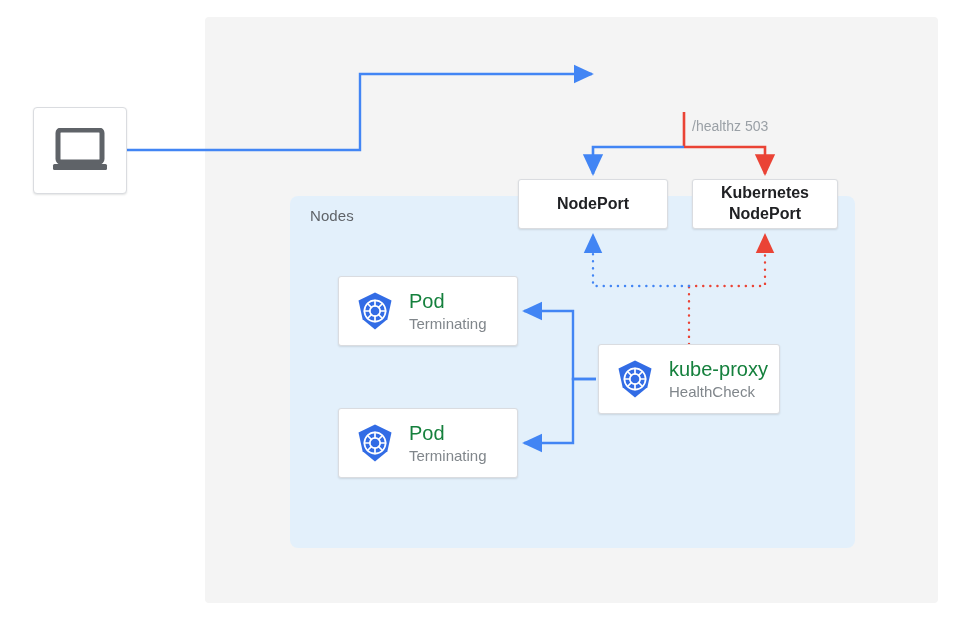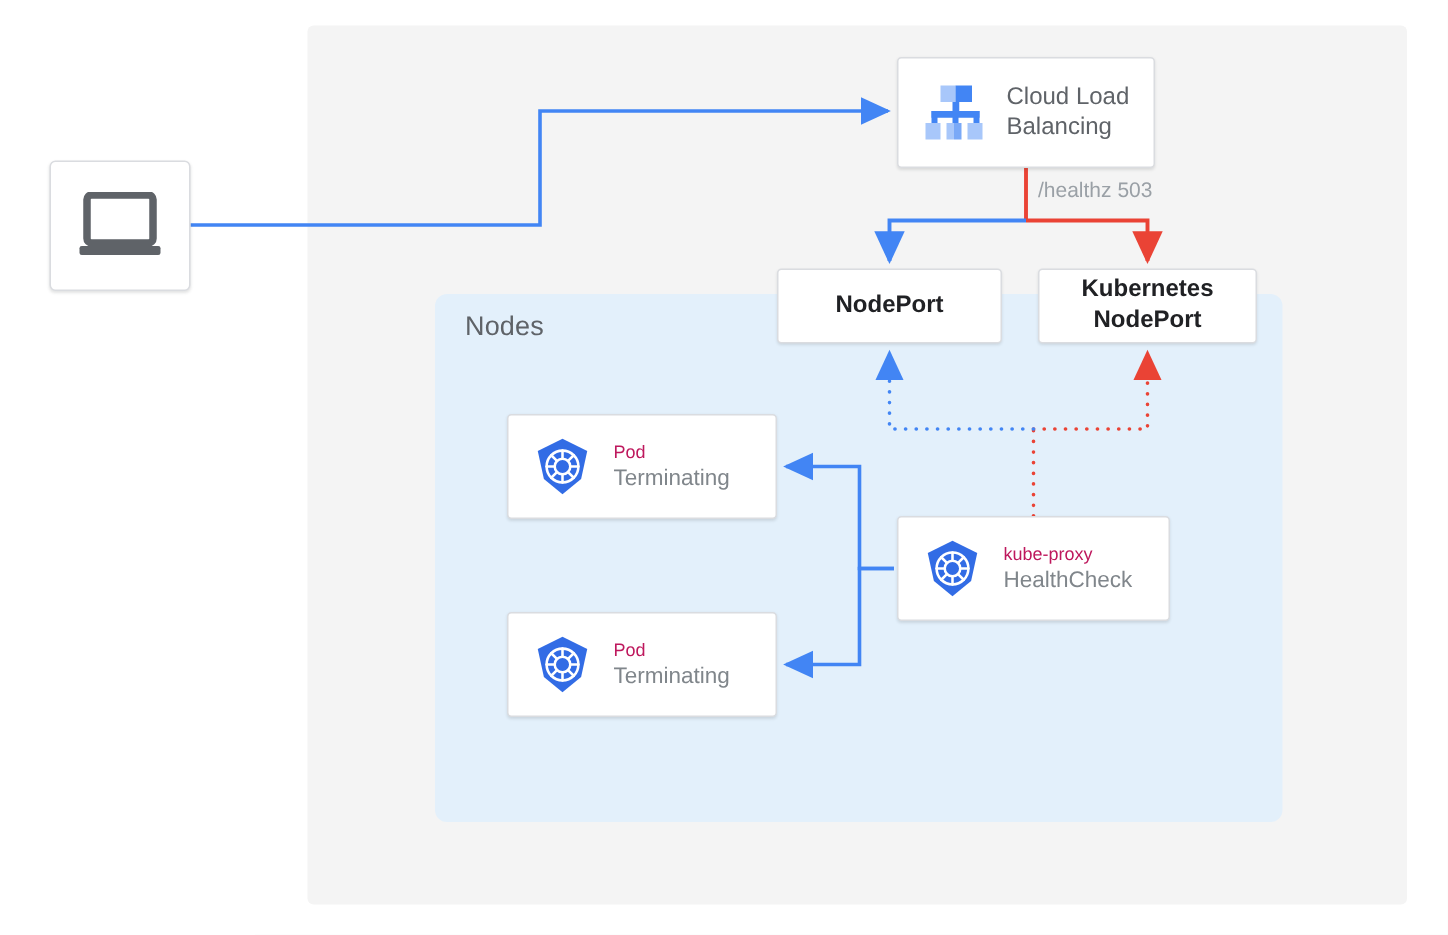--- a/index.html
+++ b/index.html
@@ -35,21 +35,21 @@
     top: 196px;
     width: 565px;
     height: 352px;
     background: #e3f0fb;
     border-radius: 8px;
   }
   .region-label {
     position: absolute;
     left: 310px;
     top: 207px;
-    font-size: 18px;
+    font-size: 15px;
     color: #5f6368;
     letter-spacing: 0.1px;
     white-space: nowrap;
   }
 
   
   .card {
     position: absolute;
     background: #ffffff;
     border: 1px solid #dadce0;
@@ -69,22 +69,22 @@
     padding-left: 16px;
   }
   .card-textwrap {
     margin-left: 14px;
     display: flex;
     flex-direction: column;
     justify-content: center;
     line-height: 1.28;
   }
   .card-title {
-    font-size: 12px;
-    color: #be185d;
+    font-size: 20px;
+    color: #15803d;
     white-space: nowrap;
   }
   .card-sub {
     font-size: 15px;
     color: #80868b;
     white-space: nowrap;
   }
   .port-label {
     font-size: 16px;
     font-weight: bold;
@@ -174,44 +174,20 @@
 
   <div class="healthz-label">/healthz 503</div>
 
   <div class="card" id="client-card">
     <svg width="56" height="46" viewBox="0 0 56 46">
       <rect x="6" y="2" width="44" height="32" rx="3" ry="3" fill="none" stroke="#5f6368" stroke-width="5"></rect>
       <rect x="1" y="36" width="54" height="6" rx="1.5" ry="1.5" fill="#5f6368"></rect>
     </svg>
   </div>
 
-  <div class="card iconrow" id="lb-card">
-    <svg width="44" height="40" viewBox="0 0 44 40">
-
-      <rect x="12" y="2" width="10" height="11" fill="#a8c7fa"></rect>
-      <rect x="22" y="2" width="11" height="11" fill="#4285f4"></rect>
-
-      <rect x="20" y="13" width="4.5" height="7" fill="#4285f4"></rect>
-
-      <rect x="6" y="19" width="32" height="4.5" fill="#4285f4"></rect>
-
-      <rect x="6" y="19" width="4" height="9" fill="#4285f4"></rect>
-      <rect x="20" y="19" width="4" height="9" fill="#4285f4"></rect>
-      <rect x="34" y="19" width="4" height="9" fill="#4285f4"></rect>
-
-      <rect x="2" y="27" width="10" height="11" fill="#a8c7fa"></rect>
-      <rect x="16" y="27" width="5" height="11" fill="#a8c7fa"></rect>
-      <rect x="21" y="27" width="5" height="11" fill="#7aa9f7"></rect>
-      <rect x="30" y="27" width="10" height="11" fill="#a8c7fa"></rect>
-    </svg>
-    <div class="card-textwrap">
-      <div class="card-title">Cloud Load</div>
-      <div class="card-title">Balancing</div>
-    </div>
-  </div>
 
   <div class="card plain" id="nodeport-card">
     <div class="port-label">NodePort</div>
   </div>
 
   <div class="card plain" id="healthcheck-card">
     <div class="port-label">
       <span>Kubernetes</span><br>
       <span>NodePort</span>
     </div>

